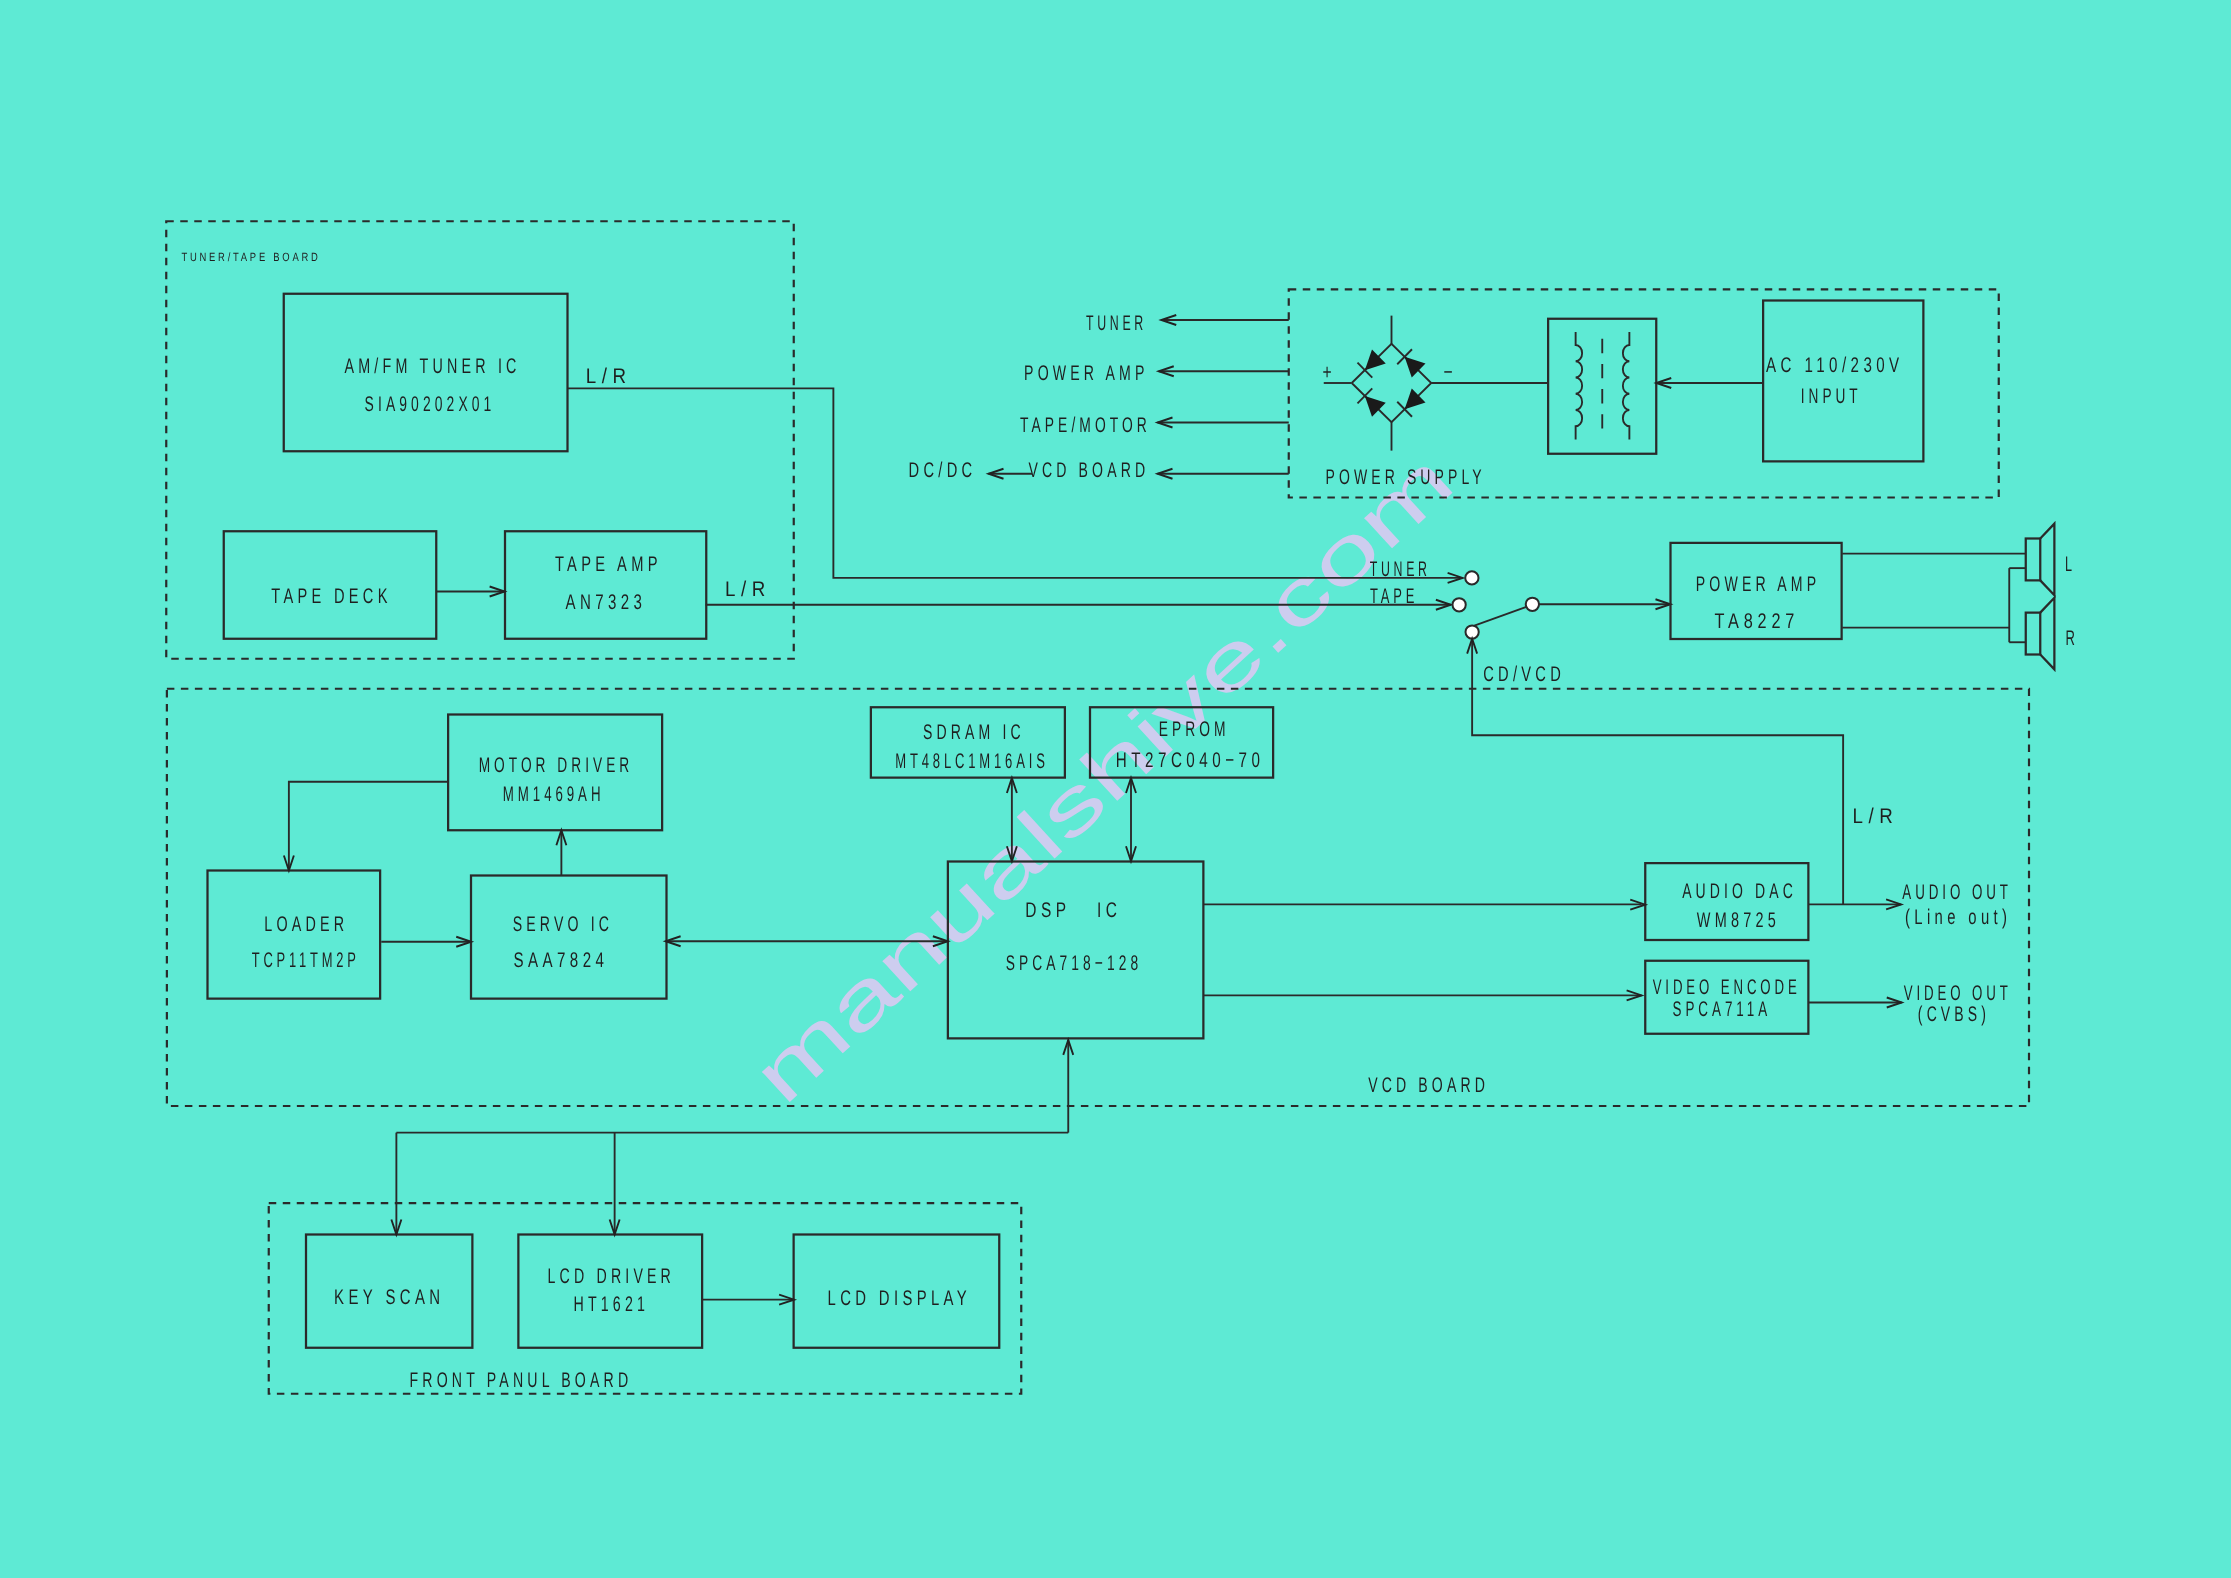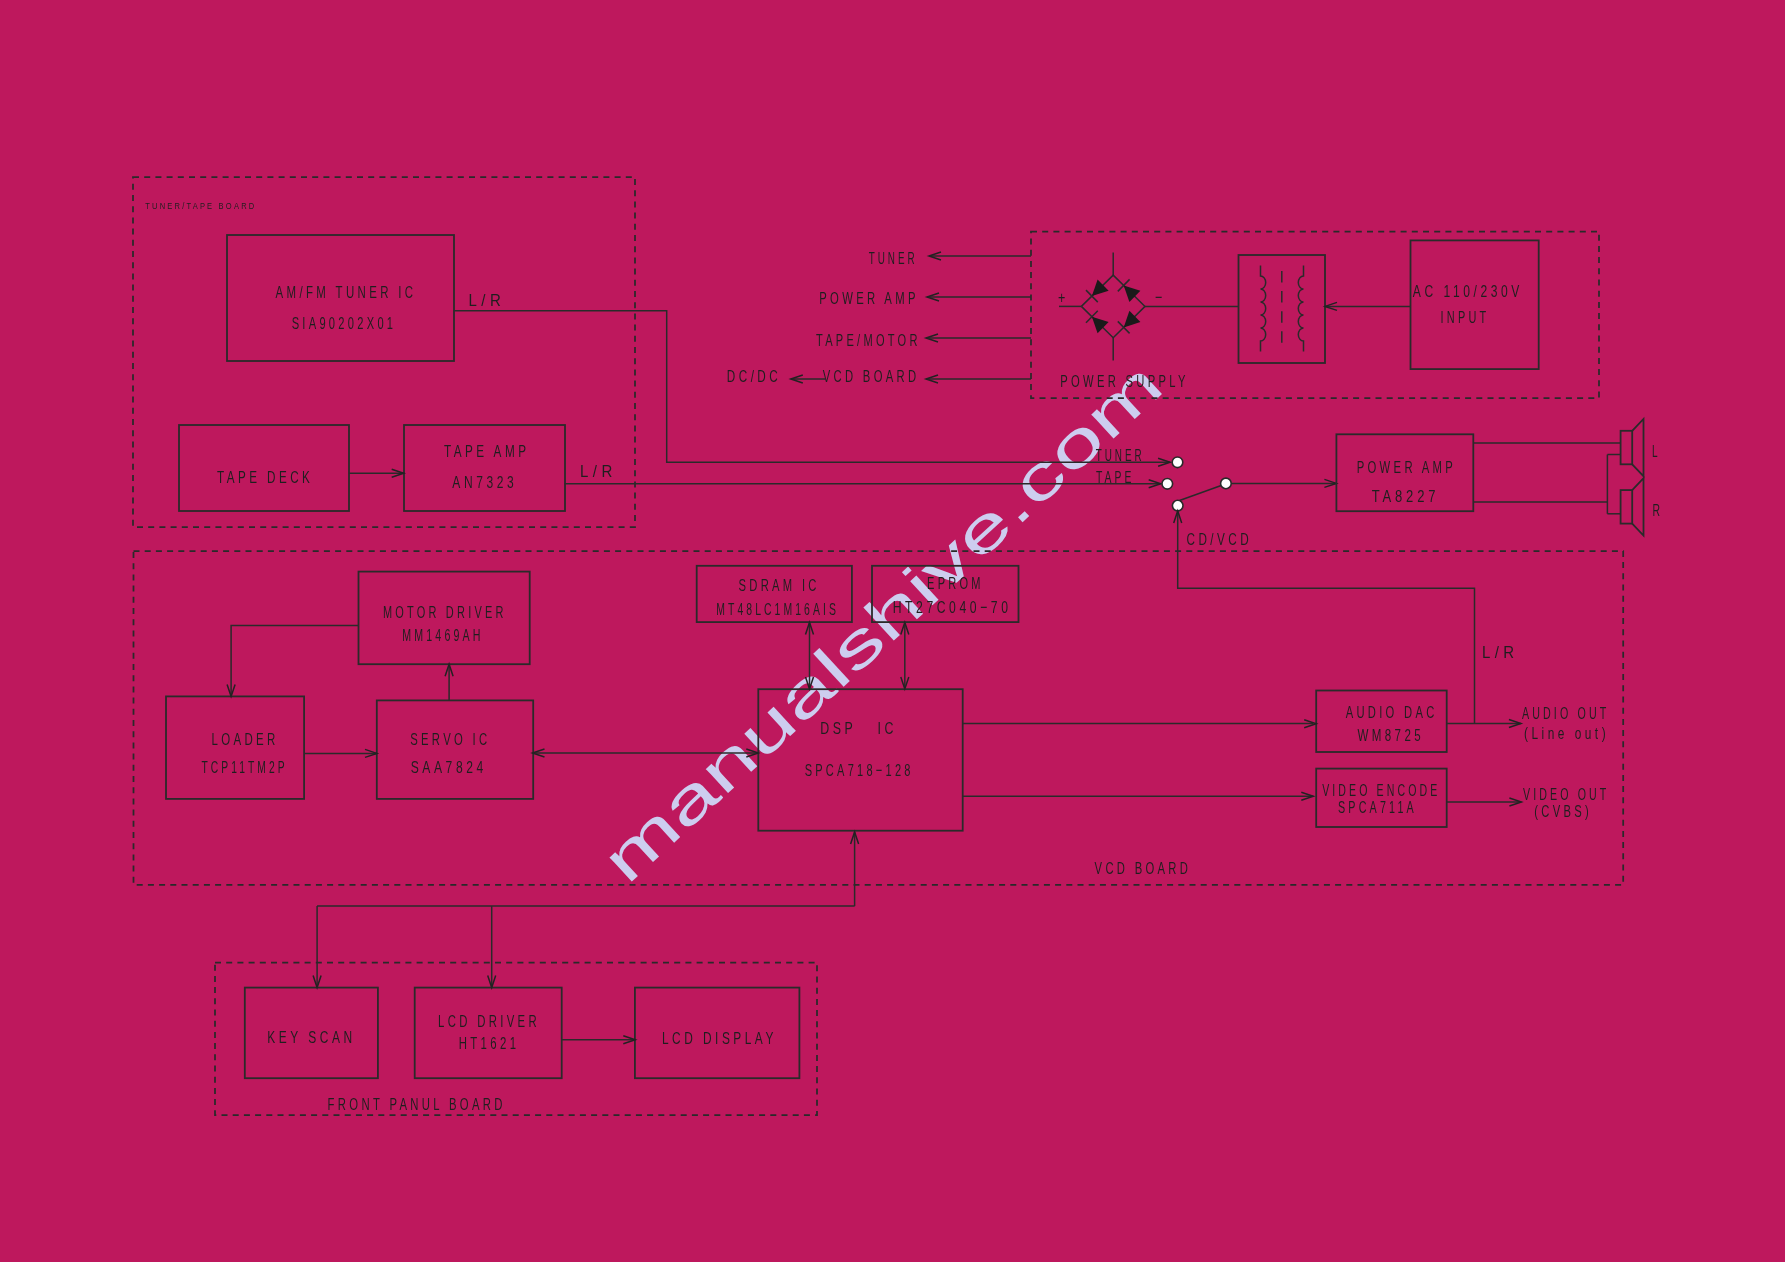--- a/index.html
+++ b/index.html
@@ -1,18 +1,18 @@
 <!DOCTYPE html>
 <html><head>
 <meta charset="utf-8">
 <title>Block Diagram</title>
 <style>
   html,body{margin:0;padding:0;background:#ffffff;}
   body{width:1785px;height:1262px;overflow:hidden;font-family:"Liberation Sans",sans-serif;}
-  #page{position:relative;width:1785px;height:1262px;background:#be185d;}
+  #page{position:relative;width:1785px;height:1262px;background:#5eead4;}
   svg{display:block;}
   .blk{fill:none;stroke:#2a2a2a;stroke-width:1.8;}
   .wire{fill:none;stroke:#2a2a2a;stroke-width:1.5;}
   .dash{fill:none;stroke:#2a2a2a;stroke-width:1.75;stroke-dasharray:6 5.2;}
   .core-dash{stroke-dasharray:11.5 8.6;}
   .txt{font-family:"Liberation Sans",sans-serif;fill:#1f1f1f;font-size:17px;letter-spacing:5px;white-space:pre;}
   .txt-s{font-family:"Liberation Sans",sans-serif;fill:#1f1f1f;font-size:9.6px;letter-spacing:2.8px;white-space:pre;}
   .arrowhead{fill:none;stroke:#222222;stroke-width:1.5;stroke-linecap:butt;}
   .diode{fill:#1a1a1a;stroke:none;}
   .node{fill:#fff;stroke:#2a2a2a;stroke-width:1.6;}

